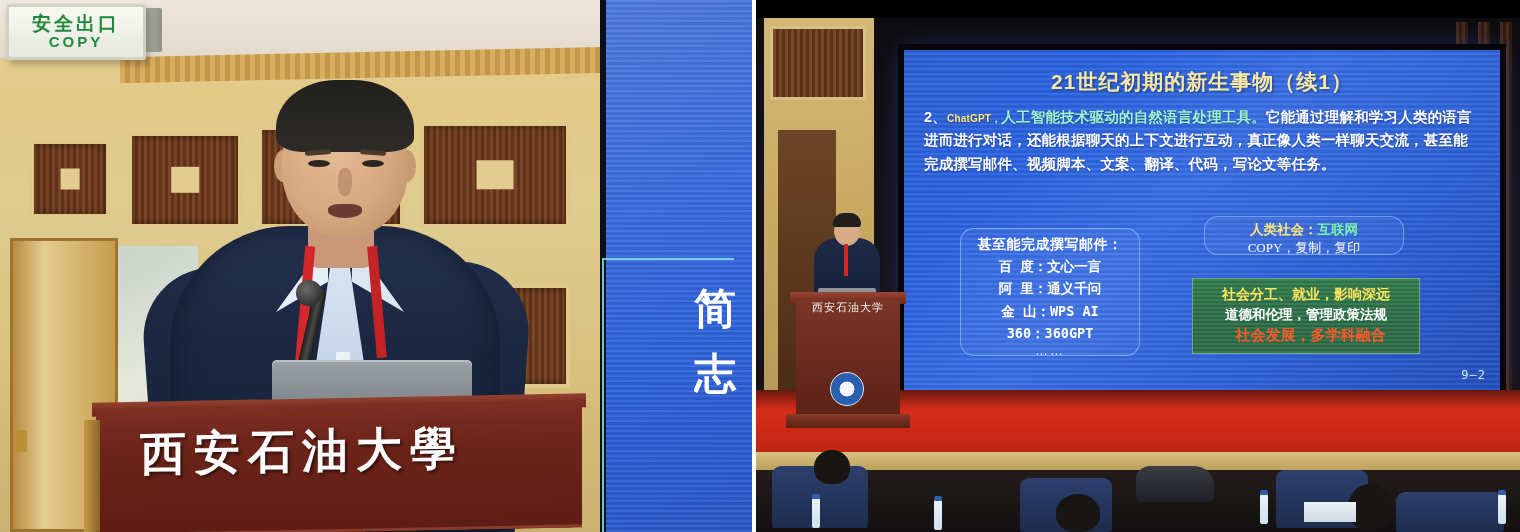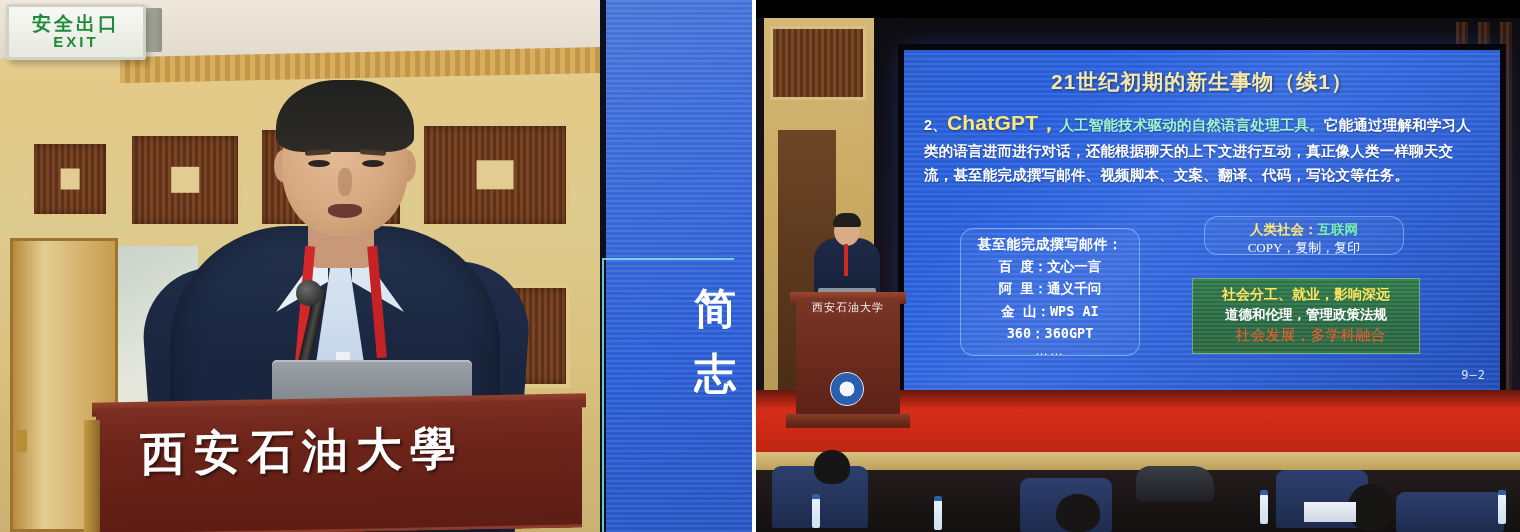--- a/index.html
+++ b/index.html
@@ -236,21 +236,21 @@
     text-align:center; color:#f6e9a8; font-size:21px; font-weight:bold;
     letter-spacing:1px; margin-top:8px;
     text-shadow: 1px 1px 3px rgba(0,0,0,.45);
   }
   .slide-body{
     margin-top:10px; font-size:14.5px; font-weight:bold; line-height:1.62;
     color:#ffffff; letter-spacing:.2px; padding:0 6px;
     text-shadow: 0 1px 2px rgba(0,0,0,.35);
   }
   .slide-body .num{ color:#ffffff; }
-  .slide-body .acc-yellow{ color:#ffe87a; font-size:21px; }
+  .slide-body .acc-yellow{ color:#ffe87a; font-size:10px; }
   .slide-body .acc-green{ color:#9ff5cb; }
   .slide-cols{ position:absolute; left:0; right:0; top:178px; height:150px; }
   .box-cn{
     position:absolute; left:56px; top:0px; width:180px; height:128px;
     border:1px solid rgba(170,215,255,.55); border-radius:14px;
     background:rgba(255,255,255,.045);
     text-align:center; padding-top:7px;
   }
   .box-cn .h{ color:#ffffff; font-size:14px; font-weight:bold; letter-spacing:.5px; }
   .box-cn .row{ color:#ffffff; font-size:13.5px; font-weight:bold; line-height:1.5; margin-top:2px;
@@ -268,21 +268,21 @@
   .box-green{
     position:absolute; left:288px; top:50px; width:228px; height:76px;
     background:
       repeating-linear-gradient(0deg, rgba(255,255,255,.07) 0 2px, rgba(0,0,0,.05) 2px 4px),
       linear-gradient(180deg,#2f7a4a,#2a6c45 60%,#2b6a42);
     border:1px solid rgba(190,230,200,.45);
     text-align:center; padding-top:6px;
   }
   .box-green .g1{ color:#ffe55e; font-size:14px; font-weight:bold; line-height:1.42;}
   .box-green .g2{ color:#ffffff; font-size:13.5px; font-weight:bold; line-height:1.42;}
-  .box-green .g3{ color:#ff5a2b; font-size:15px; font-weight:normal; line-height:1.45;margin-left:9px;}
+  .box-green .g3{ color:#ff5a2b; font-size:15px; font-weight:bold; line-height:1.45;margin-left:9px;}
   .slide-page{
     position:absolute; right:14px; bottom:8px; color:#dbe6ff; font-size:12px;
     font-family:"DejaVu Sans Mono", monospace; letter-spacing:1px;
   }
   
   .r-stage-red{
     position:absolute; left:0; top:390px; width:764px; height:72px;
     background:linear-gradient(180deg,#e1321c 0%,#cf2a16 50%,#b82411 100%);
   }
   .r-stage-shadow{
@@ -383,21 +383,21 @@
     <div class="door-glass"></div>
     <div class="door-glass2"></div>
     <div class="door-frame"></div>
     <div class="door-handle"></div>
 
     <div class="ceiling"></div>
     <div class="ceiling-wood"></div>
     <div class="exit-bracket"></div>
     <div class="exit-sign">
       <div class="exit-cn">安全出口</div>
-      <div class="exit-en">EXIT</div>
+      <div class="exit-en">COPY</div>
     </div>
 
     <div class="screen-left"></div>
     <div class="screen-left-border"></div>
     <div class="screen-left-inner"></div>
     <div class="screen-left-chars">
       <span>简</span>
       <span>志</span>
     </div>
 

